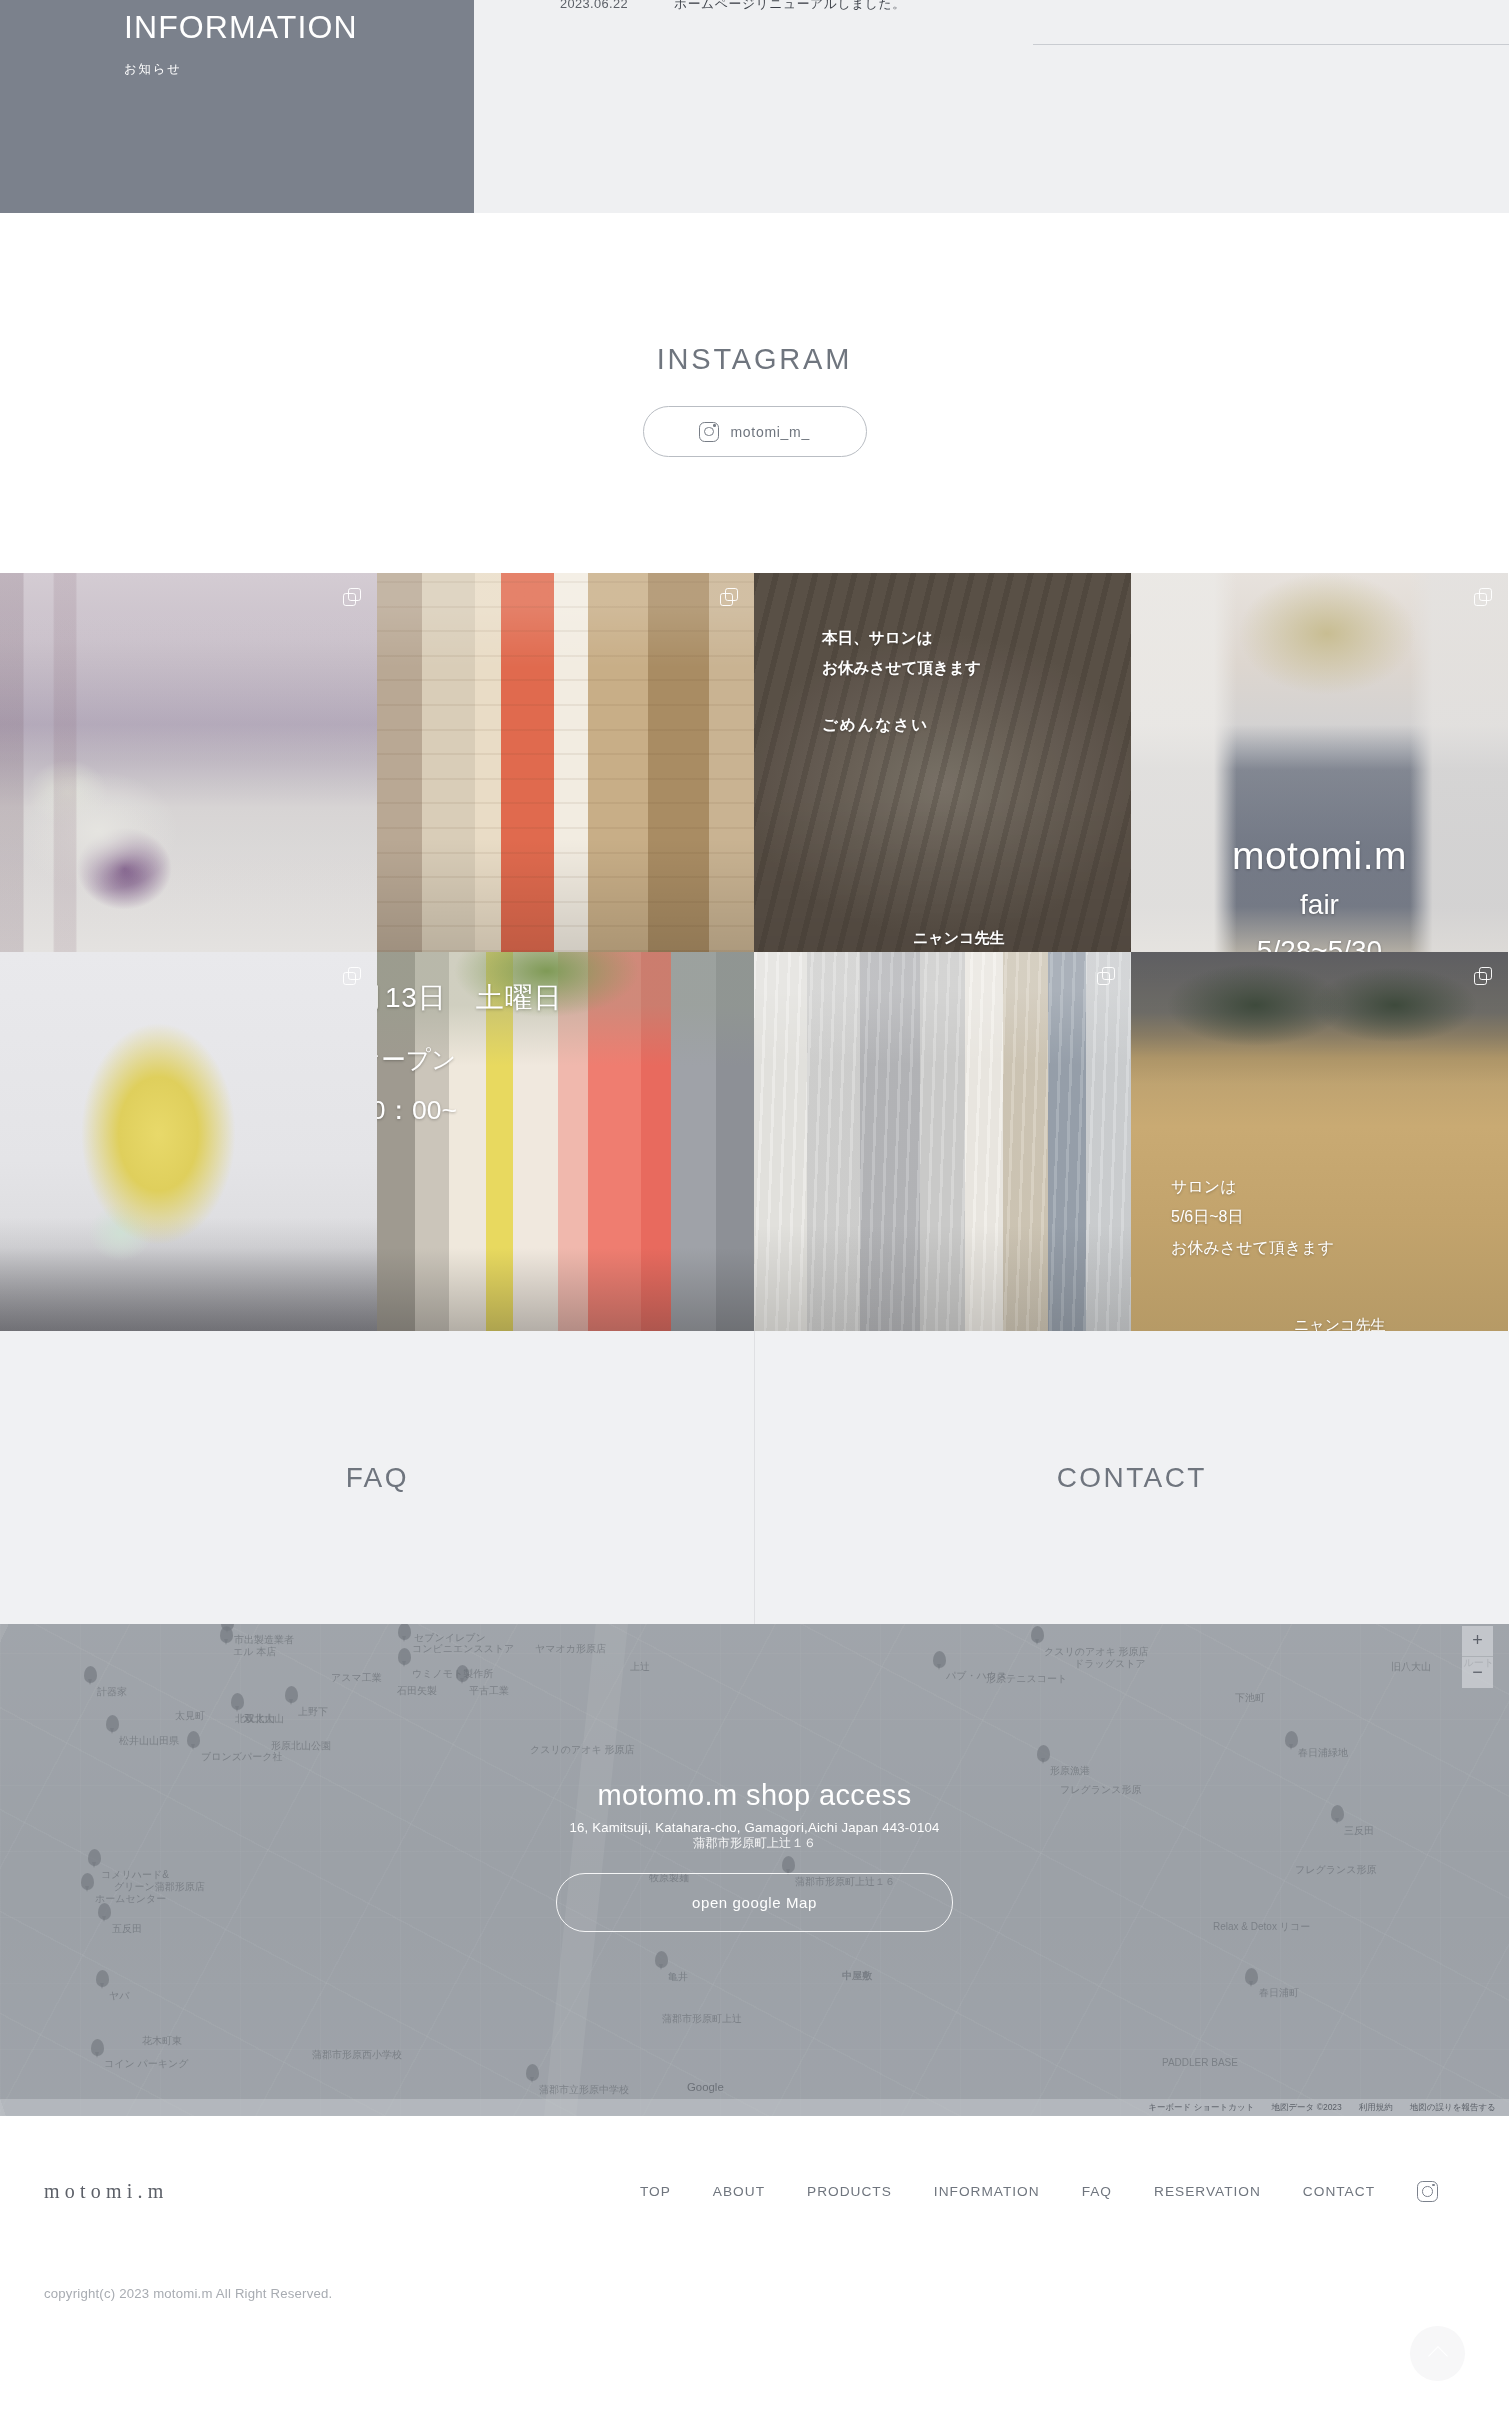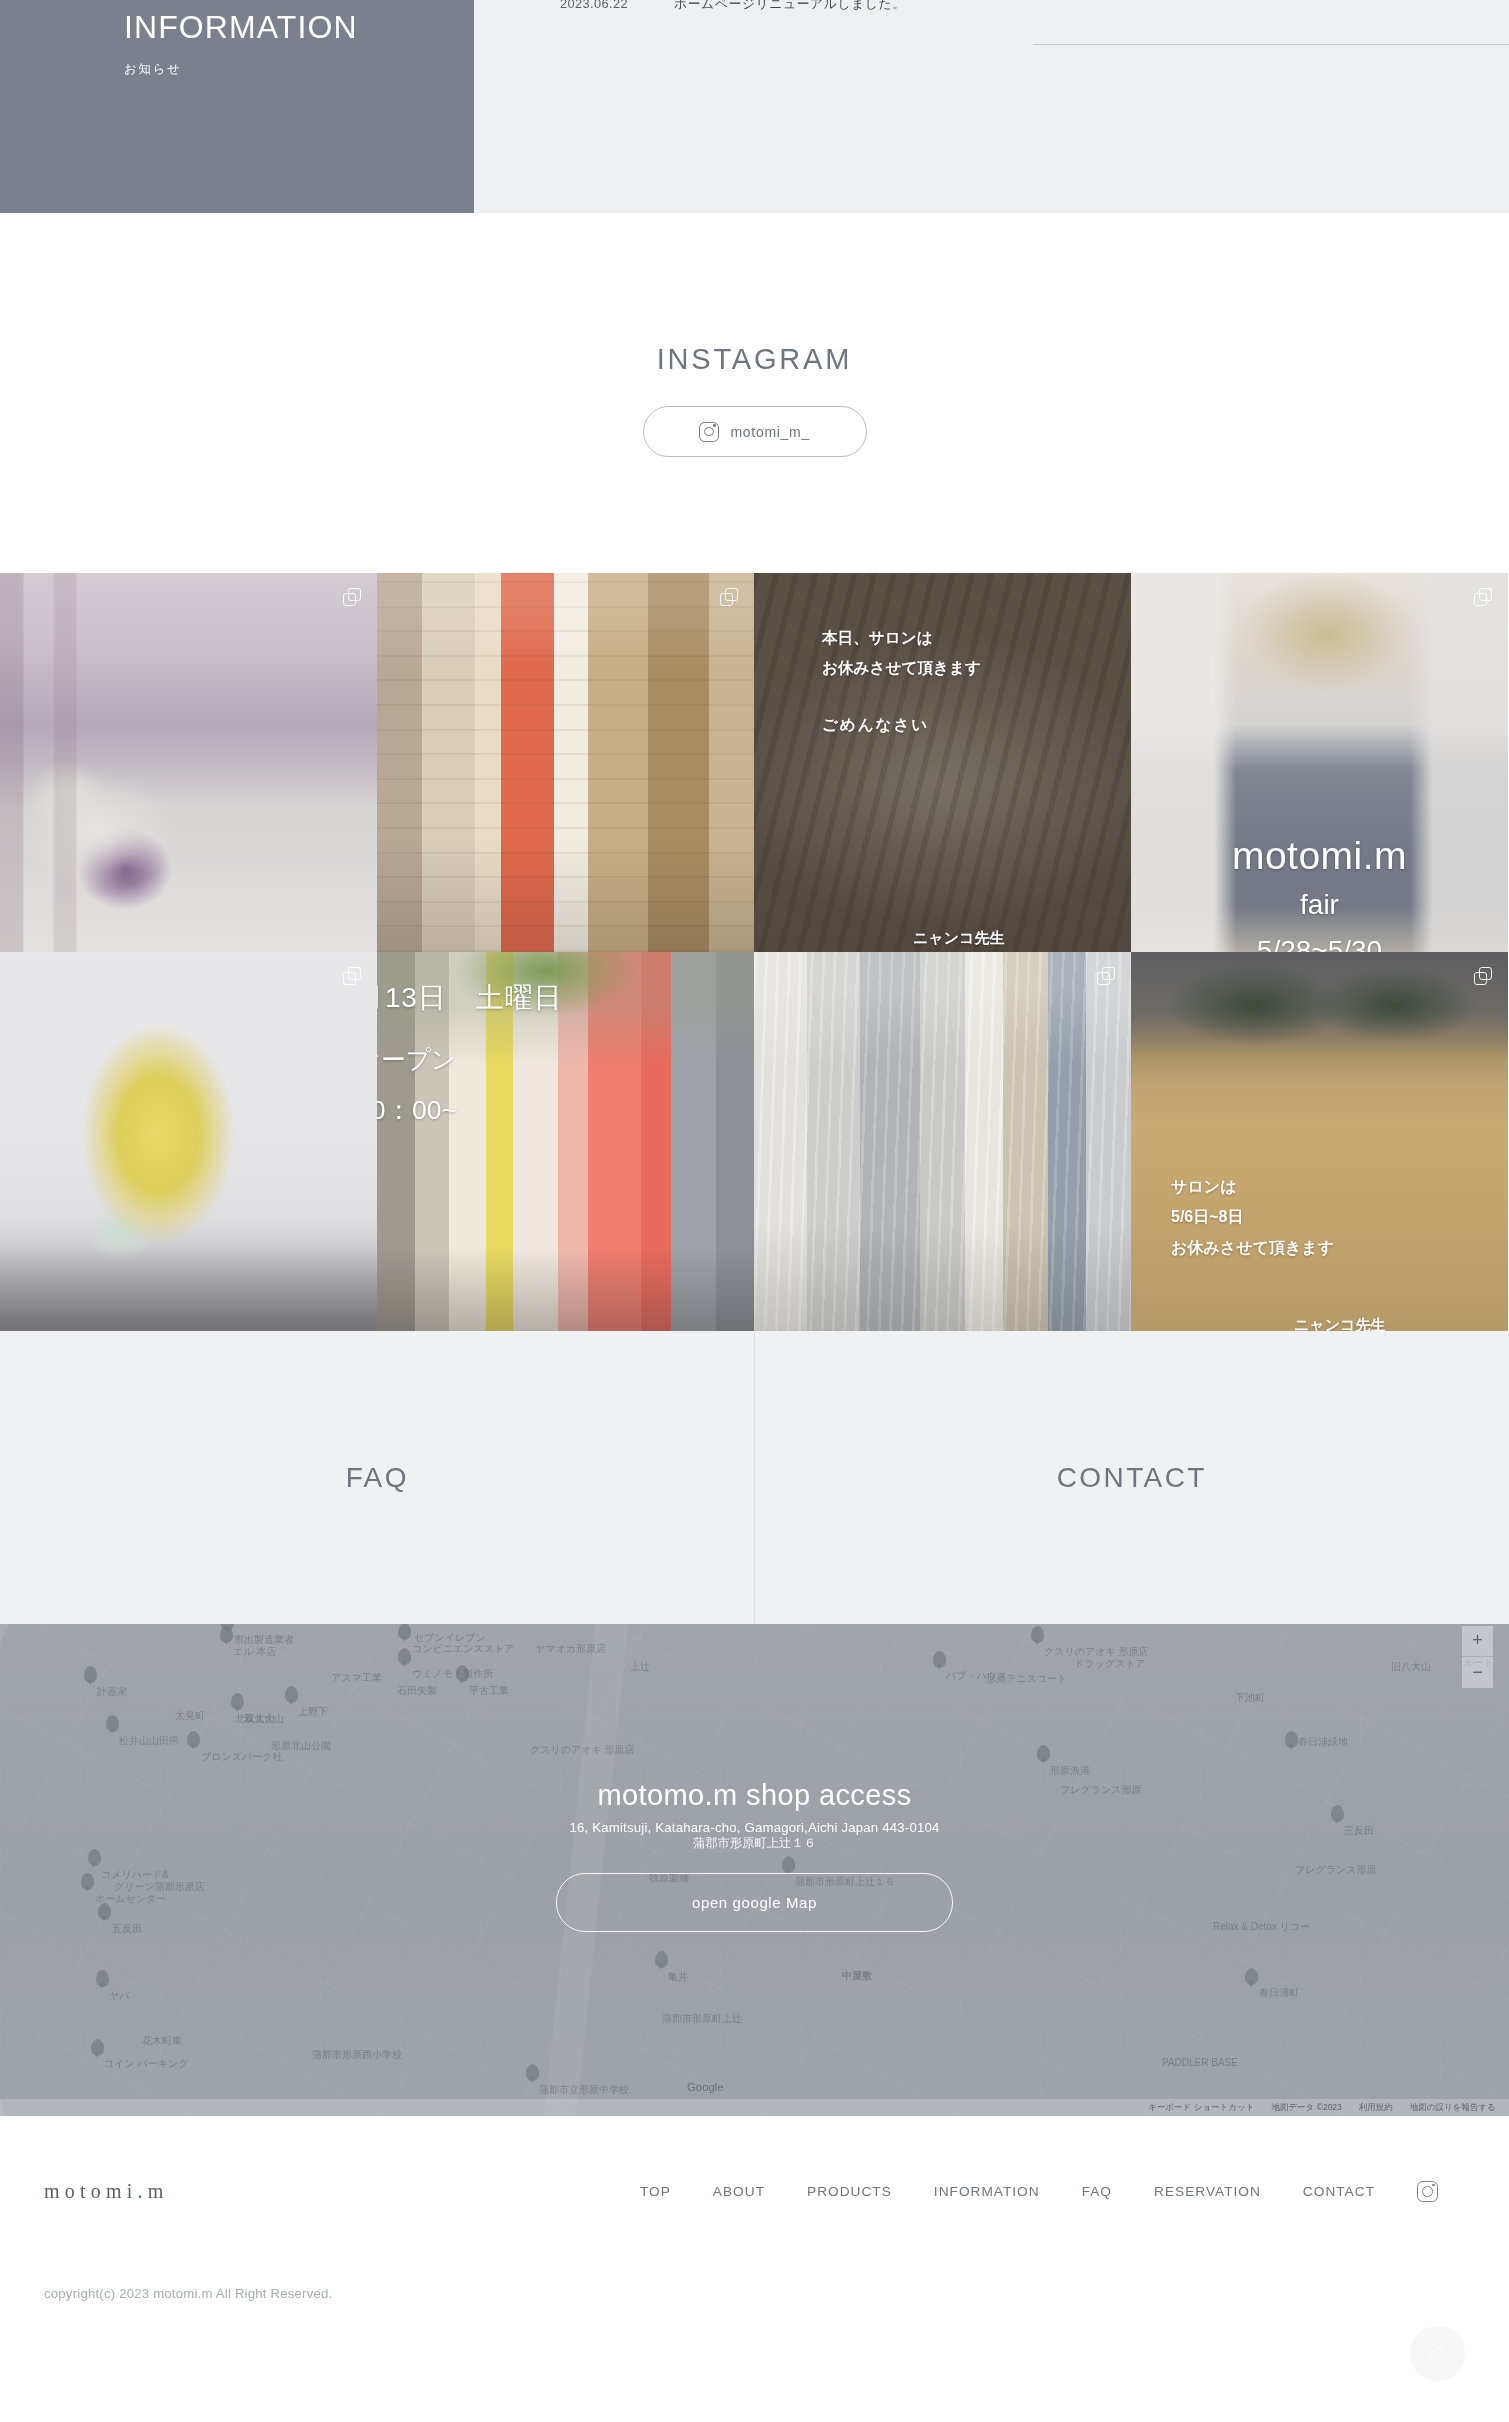--- a/index.html
+++ b/index.html
@@ -295,21 +295,20 @@
     background:
       linear-gradient(180deg, rgba(255,255,255,0.2) 0 10%, rgba(0,0,0,0) 30% 72%, rgba(0,0,0,0.14) 100%),
       repeating-linear-gradient(92deg, rgba(255,255,255,0.14) 0 2.8px, rgba(0,0,0,0.03) 2.8px 11.4px);
   }
 
   
   .p8 {
     background:
       linear-gradient(180deg, #6b6b6f 0%, #7c7a74 16%, #b99f6f 28%, #c9aa73 46%, #c2a36c 72%, #b69a66 100%),
       #bfa270;
-    font-weight: bold;
   }
   .p8::after {
     content: "";
     position: absolute; inset: 0;
     background:
       radial-gradient(ellipse 123px 57px at 33% 14%, #3e4a3c 0%, rgba(62,74,60,0) 72%),
       radial-gradient(ellipse 114px 52px at 70% 14%, #3e4a3c 0%, rgba(62,74,60,0) 72%),
       linear-gradient(180deg, rgba(0,0,0,0.12) 0 22%, rgba(0,0,0,0) 35% 100%);
   }
   .p8 .t1 { left: 40px; top: 220px; font-size: 16px; line-height: 1.9; }
@@ -737,21 +736,21 @@
         <div class="map-label" style="left: 109px; top: 365px;">ヤバ</div>
         <div class="map-label" style="left: 142px; top: 410px;">花木町東</div>
         <div class="map-label" style="left: 104px; top: 433px;">コイン パーキング</div>
         <div class="map-label" style="left: 312px; top: 424px;">蒲郡市形原西小学校</div>
         <div class="map-label" style="left: 539px; top: 459px;">蒲郡市立形原中学校</div>
         <div class="map-label" style="left: 1162px; top: 433px;">PADDLER BASE</div>
         <div class="map-label" style="left: 1259px; top: 362px;">春日浦町</div>
         <div class="map-label" style="left: 662px; top: 388px;">蒲郡市形原町上辻</div>
         <div class="map-label" style="left: 1050px; top: 140px;">形原漁港</div>
         <div class="map-label" style="left: 1060px; top: 159px;">フレグランス形原</div>
-        <div class="map-label" style="left: 1298px; top: 111px;">春日浦緑地</div>
+        <div class="map-label" style="left: 1298px; top: 122px;">春日浦緑地</div>
         <div class="map-label" style="left: 1391px; top: 36px;">旧八大山</div>
         <div class="map-label" style="left: 234px; top: 8.5px;">市出製造業者</div>
         <div class="map-label" style="left: 175px; top: 85px;">太見町</div>
         <div class="map-label" style="left: 298px; top: 81px;">上野下</div>
         <div class="map-label" style="left: 1235px; top: 67px;">下池町</div>
         <div class="map-label" style="left: 1344px; top: 200px;">三反田</div>
       </div>
 
     <div class="map-route">ルート</div>
 

